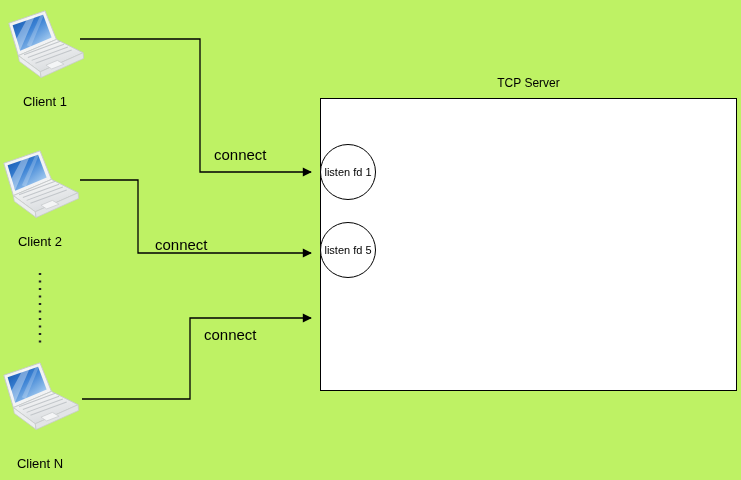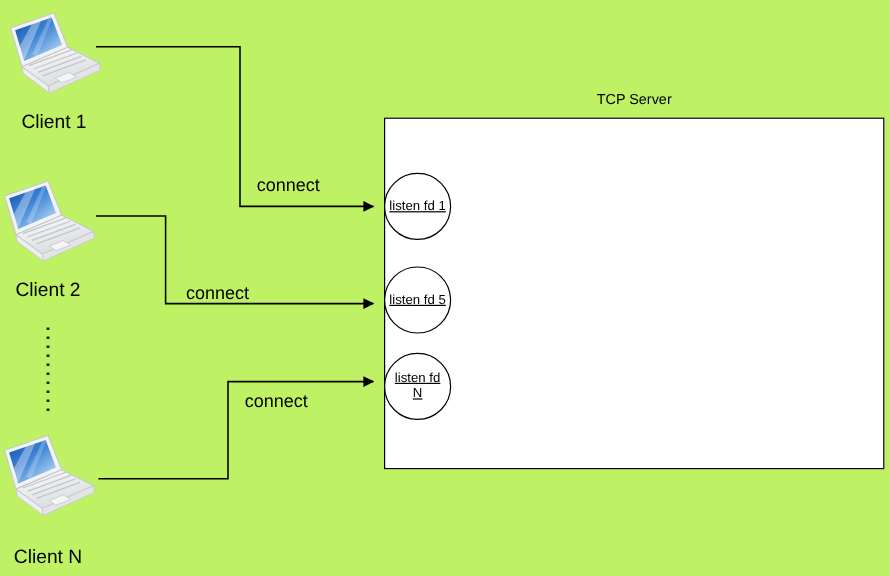--- a/index.html
+++ b/index.html
@@ -15,30 +15,30 @@
   }
   .server-title{
     position:absolute;left:320px;top:76px;width:417px;
     text-align:center;font-size:12px;white-space:nowrap;
   }
 
   .fd-circle{
     position:absolute;width:56px;height:56px;box-sizing:border-box;
     border:1px solid #000;border-radius:50%;background:#fff;
     display:flex;flex-direction:column;align-items:center;justify-content:center;
-    font-size:11px;line-height:13px;text-align:right;text-decoration:underline;
+    font-size:11px;line-height:13px;text-align:right;
   }
   .fd-circle span{display:block;white-space:nowrap;}
   .fd-1{left:320px;top:144px;}
   .fd-2{left:320px;top:222px;}
   .fd-3{left:320px;top:294px;}
 
   .client{position:absolute;width:86px;text-align:center;}
   .client svg{display:block;width:86px;height:80px;}
-  .client-label{font-size:16px;margin-top:6px;white-space:nowrap;}
+  .client-label{font-size:13px;margin-top:6px;white-space:nowrap;}
   .client-1{left:2px;top:8px;}
   .client-2{left:-3px;top:148px;}
   .client-n{left:-3px;top:360px;}
   .client-n .client-label{margin-top:16px;}
 
   .connect-label{position:absolute;font-size:15px;white-space:nowrap;}
   .connect-1{left:214px;top:146px;}
   .connect-2{left:155px;top:236px;}
   .connect-3{left:204px;top:326px;}
 
@@ -95,24 +95,20 @@
   <div class="server-box"></div>
 
   <div class="fd-circle fd-1">
     <span>listen fd 1</span>
     <span></span>
   </div>
   <div class="fd-circle fd-2">
     <span>listen fd 5</span>
     <span></span>
   </div>
-  <div class="fd-circle fd-3">
-    <span>listen fd</span>
-    <span>N</span>
-  </div>
 
   <div class="client client-1">
     <svg viewBox="0 0 90 84">
         <use href="#laptop-sym" xlink:href="#laptop-sym"></use>
       </svg>
     <div class="client-label">Client 1</div>
   </div>
   <div class="client client-2">
     <svg viewBox="0 0 90 84">
         <use href="#laptop-sym" xlink:href="#laptop-sym"></use>

